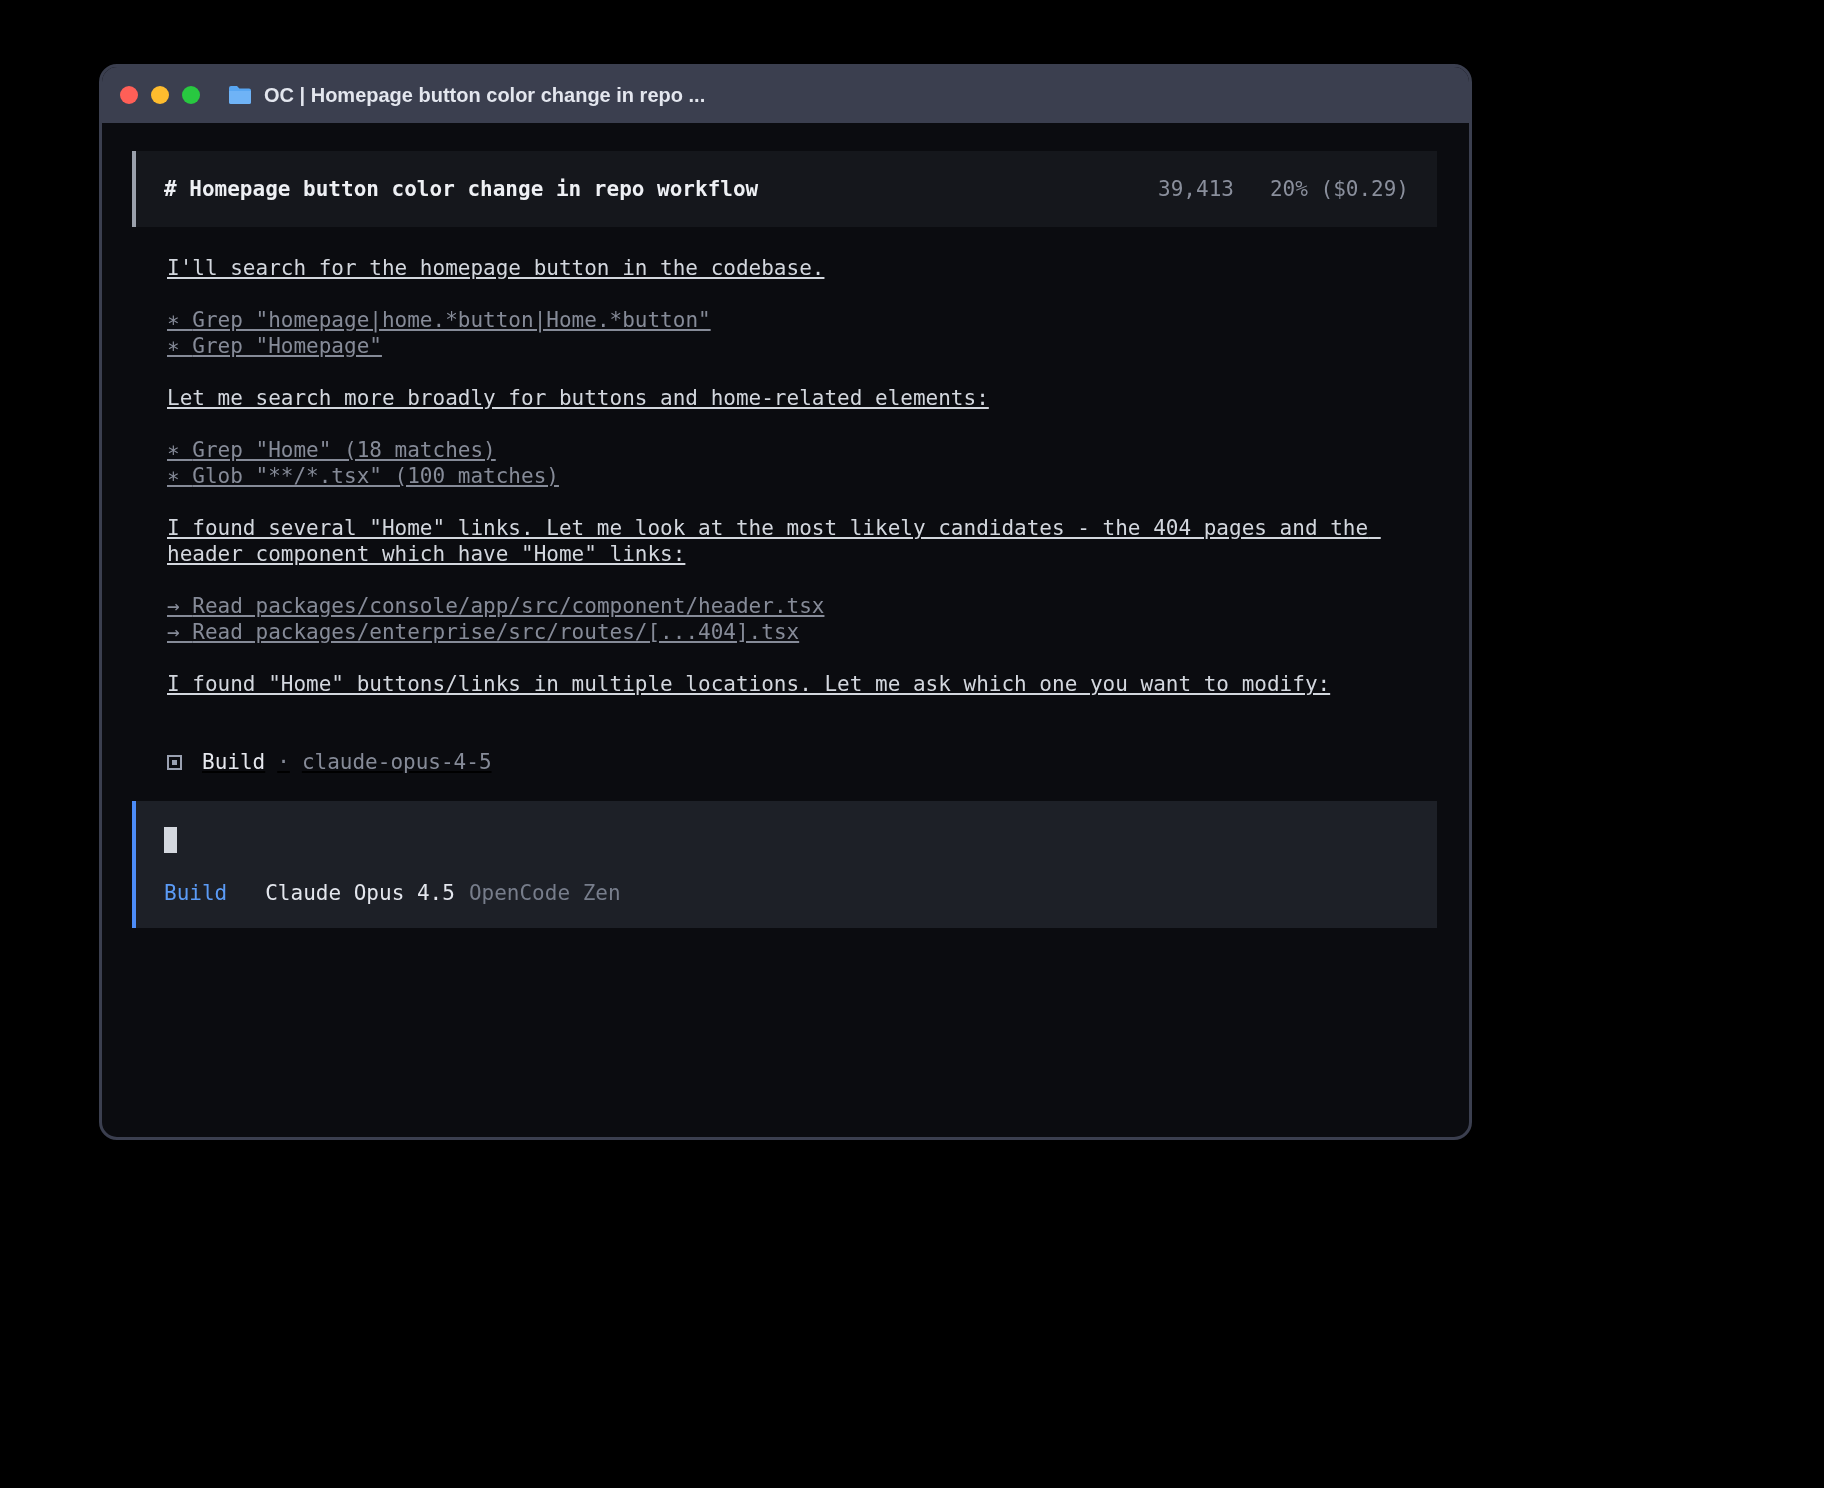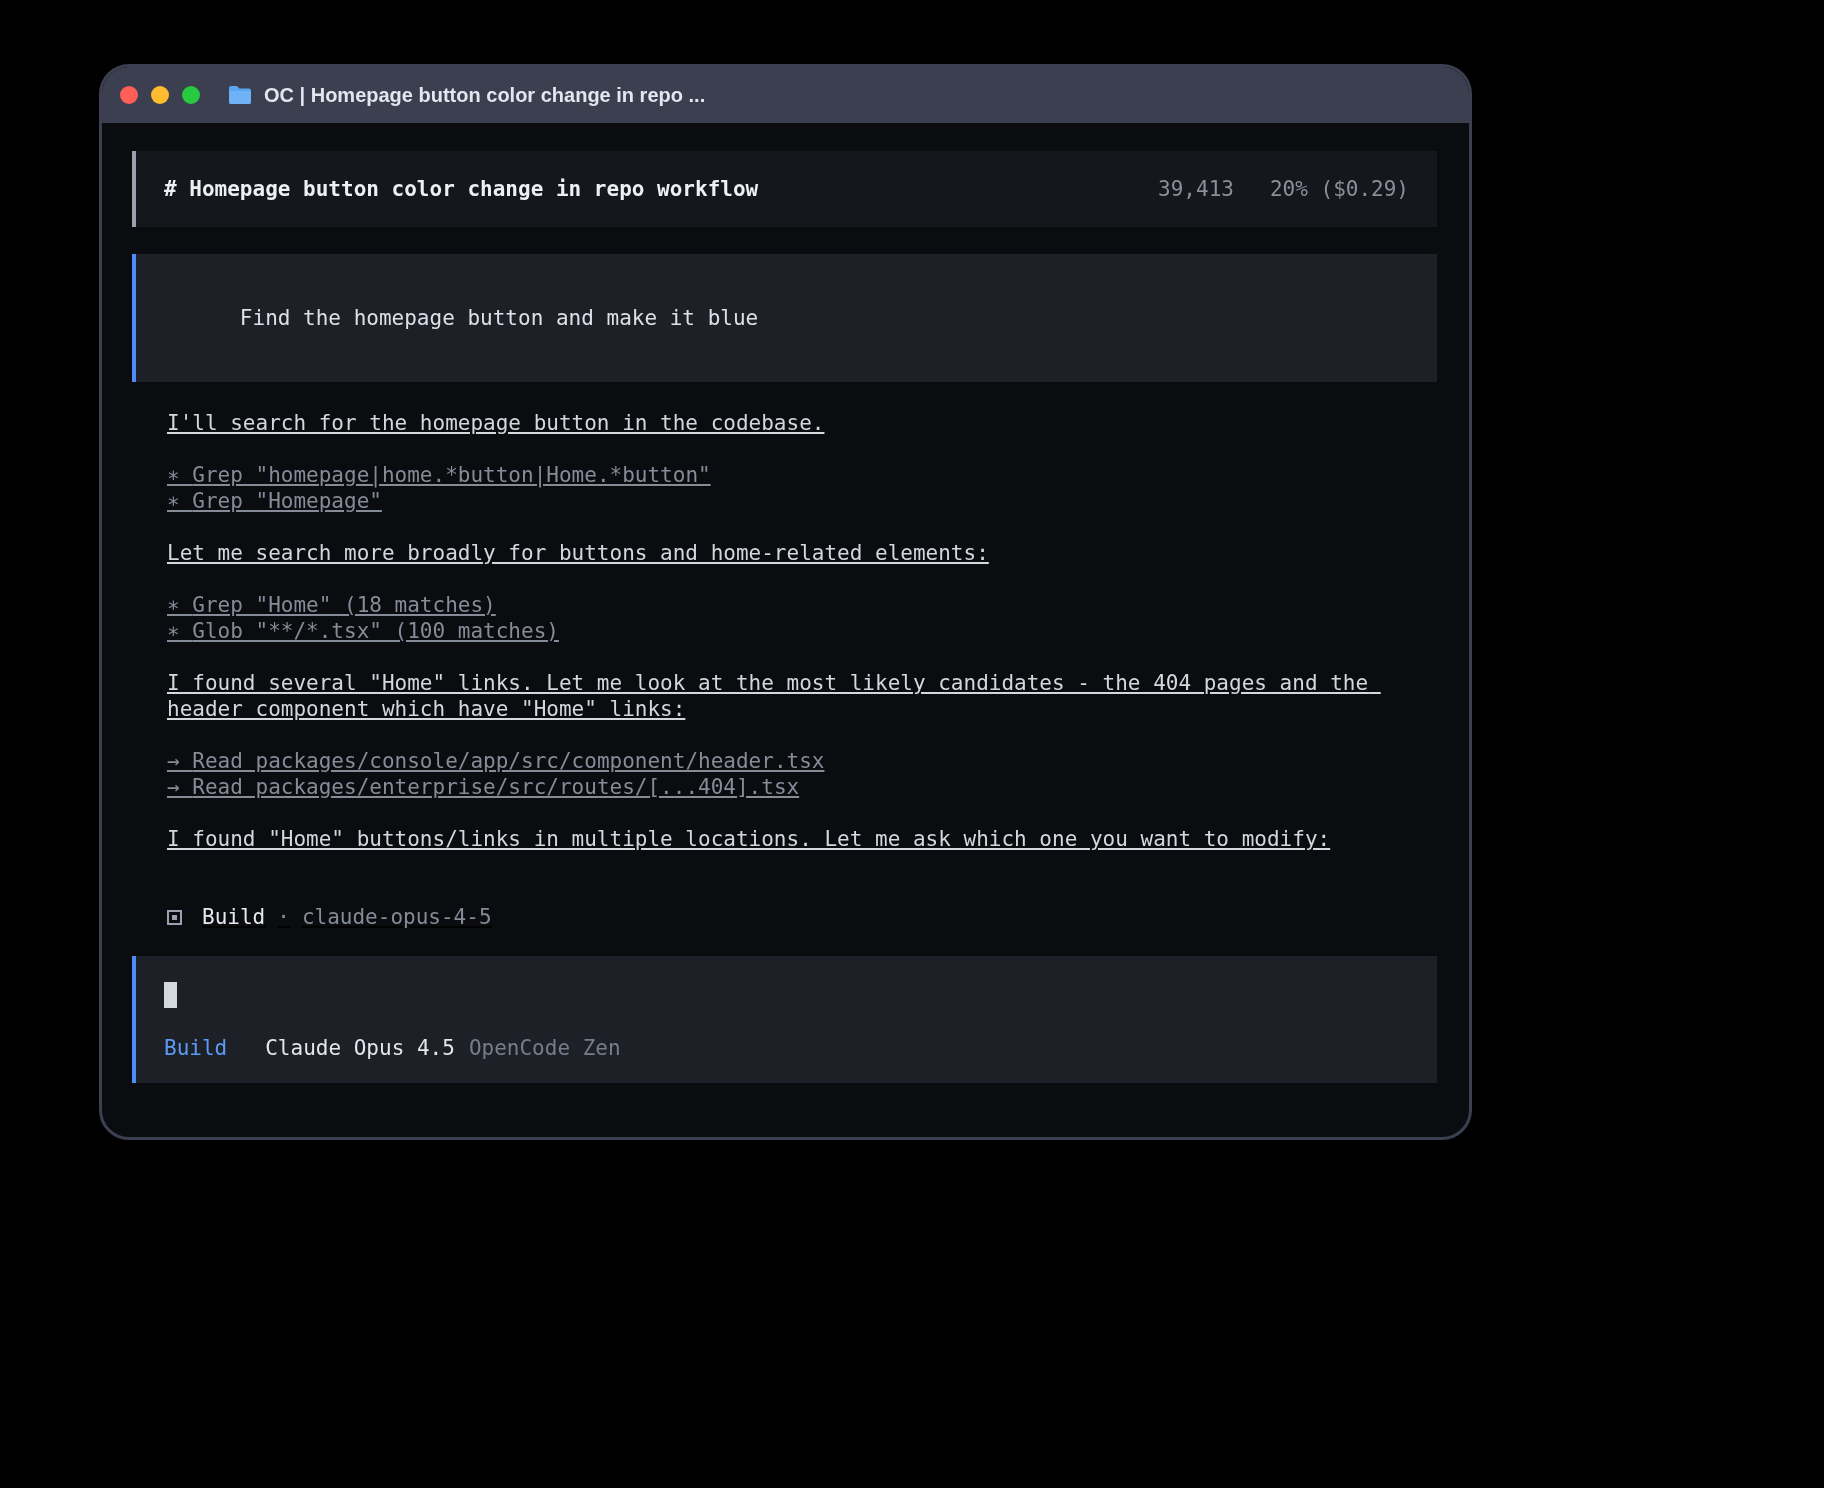--- a/index.html
+++ b/index.html
@@ -11,21 +11,21 @@
     position: relative;
     overflow: hidden;
   }
 
   .window {
     position: absolute;
     left: 99px; top: 64px;
     width: 1373px; height: 1076px;
     background: #0b0c10;
     border: 3px solid #3b3f4f;
-    border-radius: 30px;
+    border-radius: 18px;
     overflow: hidden;
   }
 
   .titlebar {
     height: 56px;
     background: #3b3f4f;
     display: flex;
     align-items: center;
     padding: 0 18px;
   }
@@ -139,23 +139,20 @@
   <div class="content">
 
     <div class="card header-card">
       <span class="h-title"># Homepage button color change in repo workflow</span>
       <span class="h-stats">
         <span>39,413</span>
         <span>20% ($0.29)</span>
       </span>
     </div>
 
-    <div class="card user-card">
-      <span>Find the homepage button and make it blue</span>
-    </div>
 
     <div class="transcript">
         <div class="line text"><span class="line-text">I'll search for the homepage button in the codebase.</span></div>
         <div class="line blank"></div>
         <div class="line tool"><span class="prefix">∗ </span><span class="line-text">Grep "homepage|home.*button|Home.*button"</span></div>
         <div class="line tool"><span class="prefix">∗ </span><span class="line-text">Grep "Homepage"</span></div>
         <div class="line blank"></div>
         <div class="line text"><span class="line-text">Let me search more broadly for buttons and home-related elements:</span></div>
         <div class="line blank"></div>
         <div class="line tool"><span class="prefix">∗ </span><span class="line-text">Grep "Home" (18 matches)</span></div>

